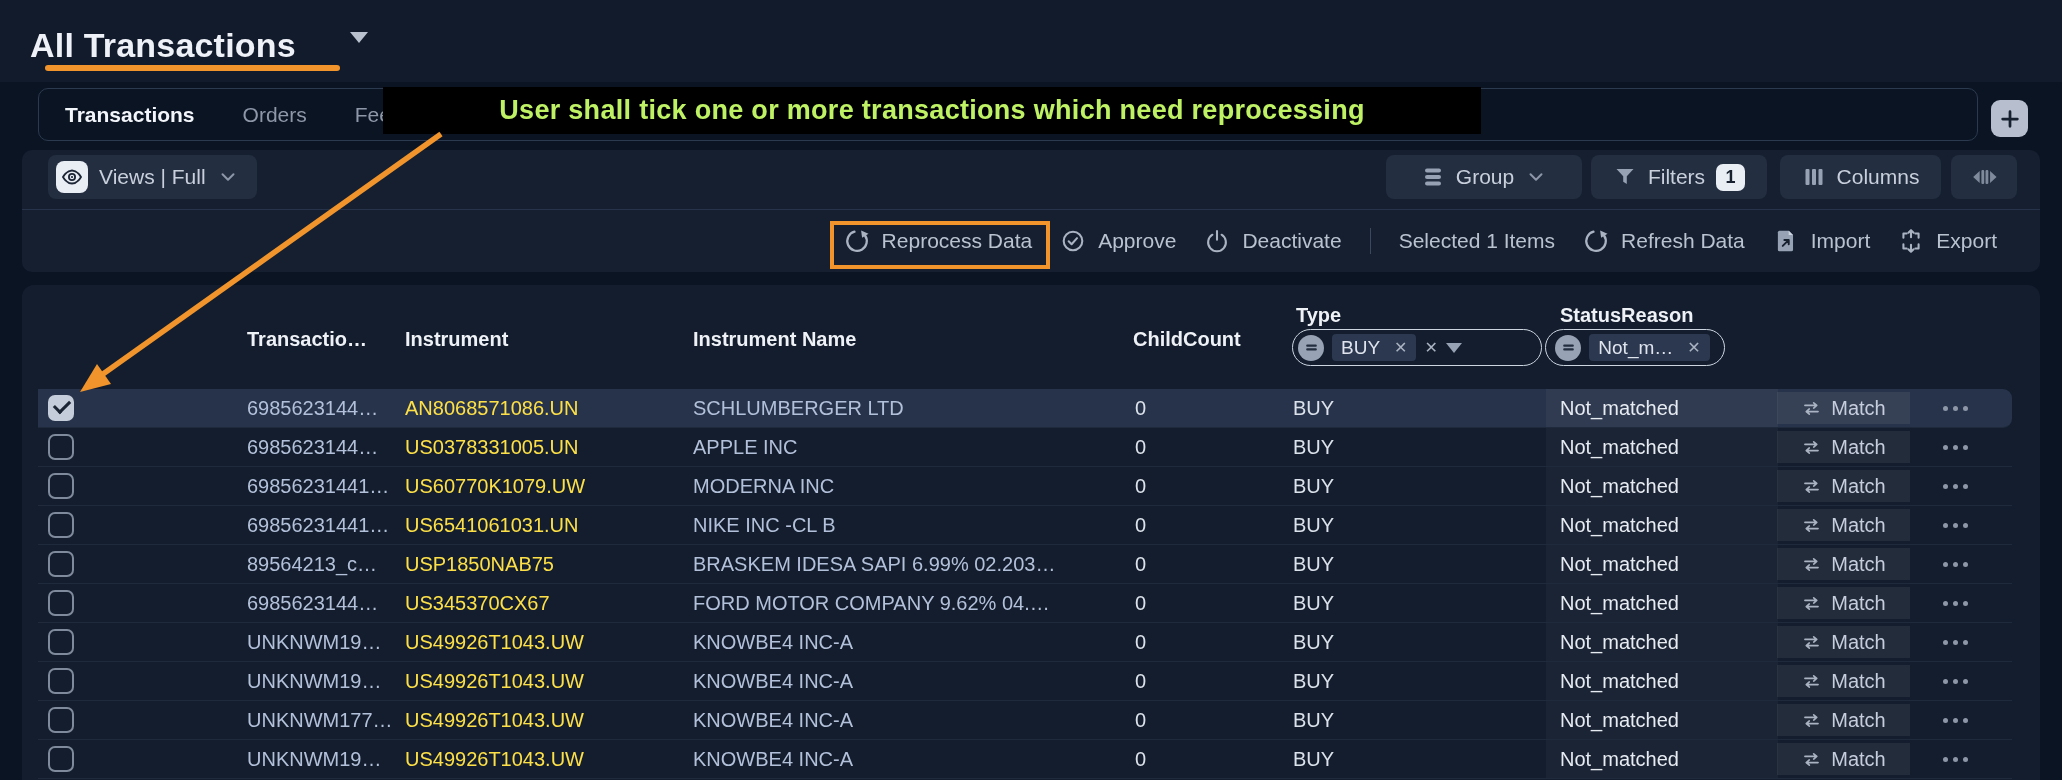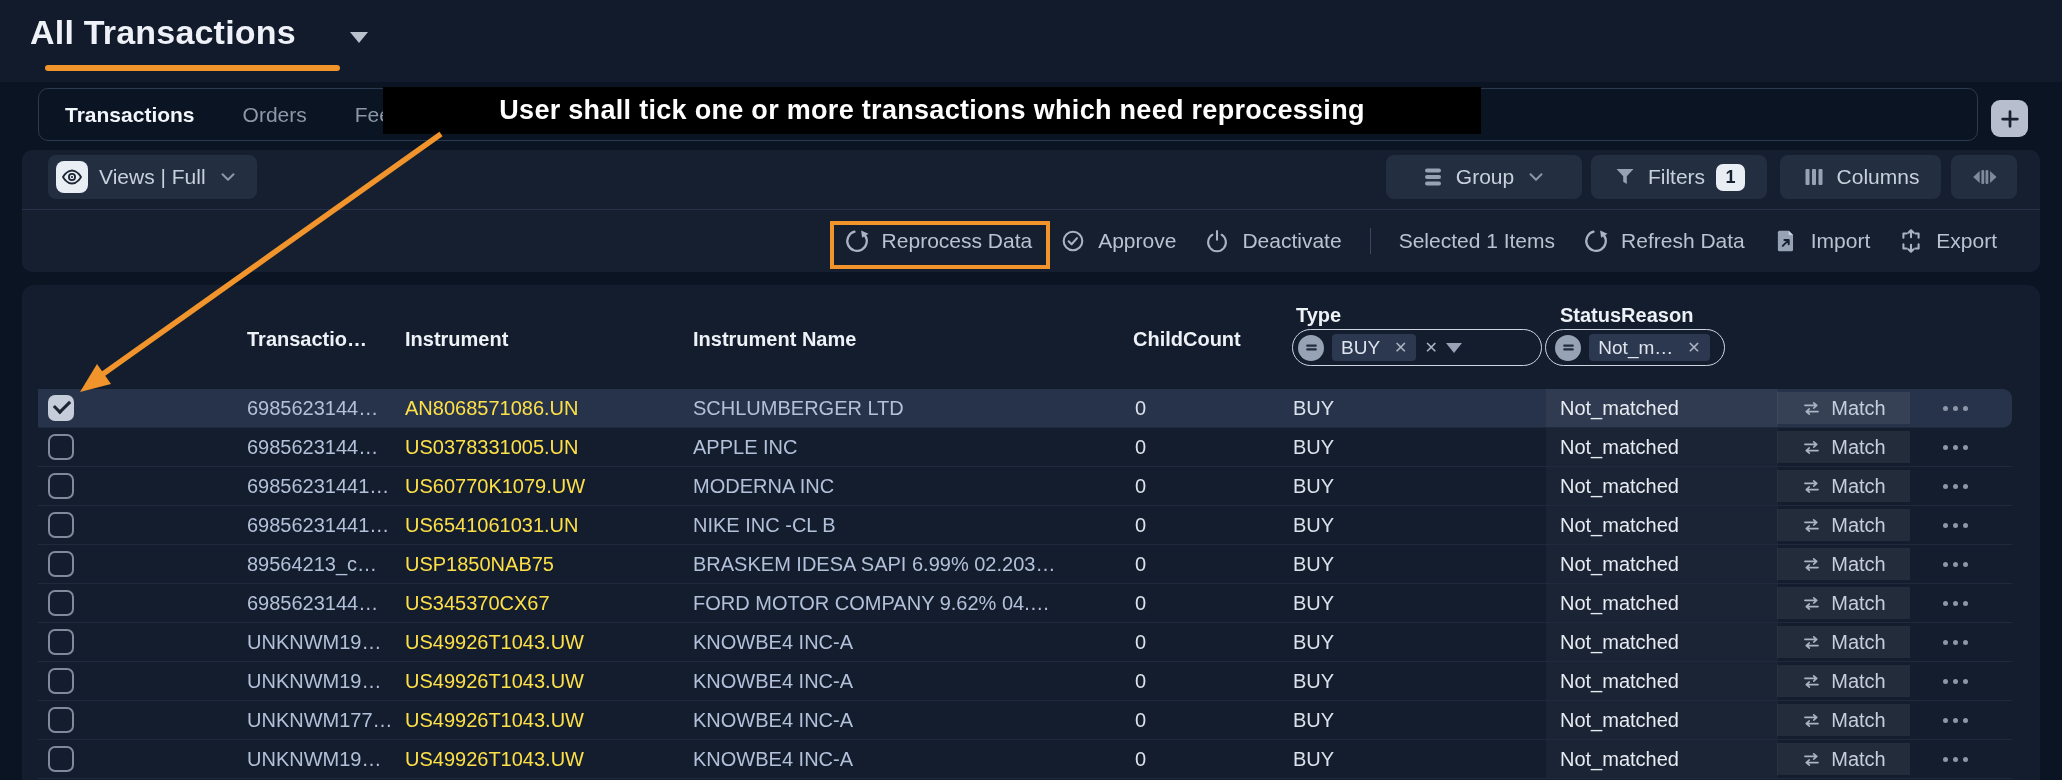--- a/index.html
+++ b/index.html
@@ -6,38 +6,38 @@
   html,body { width:2062px; height:780px; }
   body {
     position:relative; overflow:hidden;
     background:#0b1423;
     font-family:"Liberation Sans", sans-serif;
     color:#e8ecf3;
     -webkit-font-smoothing:antialiased;
   }
   
   .header-band { position:absolute; left:0; top:0; width:2062px; height:82px; background:#121b2b; }
-  .page-title { position:absolute; left:30px; top:13px; font-size:34px; font-weight:bold; color:#eef1f7; letter-spacing:.2px; }
+  .page-title { position:absolute; left:30px; top:26px; font-size:34px; font-weight:bold; color:#eef1f7; letter-spacing:.2px; }
   .title-caret { position:absolute; left:350px; top:32px; width:0; height:0;
     border-left:9px solid transparent; border-right:9px solid transparent; border-top:11px solid #b9c1cf; }
   .title-underline { position:absolute; left:45px; top:65px; width:295px; height:6px; border-radius:3px; background:#f0942b; }
 
   
   .tab-strip { position:absolute; left:38px; top:88px; width:1940px; height:53px;
     border:1px solid #2b3a4e; border-radius:10px; display:flex; align-items:center; gap:48px; padding-left:26px; }
   .tab { font-size:21px; color:#8d97a8; cursor:default; }
   .tab.active { color:#f2f5fa; font-weight:bold; }
   .plus-btn { position:absolute; left:1991px; top:100px; width:37px; height:37px; background:#b7bfce;
     border-radius:9px; display:flex; align-items:center; justify-content:center; }
   .plus-btn svg { width:22px; height:22px; }
 
   
   .anno-box { position:absolute; left:383px; top:87px; width:1098px; height:47px; background:#000;
     display:flex; align-items:center; justify-content:center; z-index:40; }
-  .anno-text { color:#ffffff; font-size:27px; font-weight:bold; letter-spacing:.3px; }
+  .anno-text { color:#bef264; font-size:27px; font-weight:bold; letter-spacing:.3px; }
   .anno-arrow { position:absolute; left:0; top:0; width:2062px; height:780px; z-index:50; pointer-events:none; }
   .reproc-outline { position:absolute; left:-14px; right:-18px; top:-7px; bottom:-15px;
     border:4px solid #f0942b; z-index:45; pointer-events:none; }
 
   
   .controls-panel { position:absolute; left:22px; top:150px; width:2018px; height:122px;
     background:#151f30; border-radius:10px; }
   .ctrl-btn { position:absolute; top:5px; height:44px; background:#232e40; border-radius:8px;
     display:flex; align-items:center; justify-content:center; gap:11px; color:#c8d0dc; font-size:21px; }
   .views-btn { left:26px; padding:0 18px 0 8px; }

